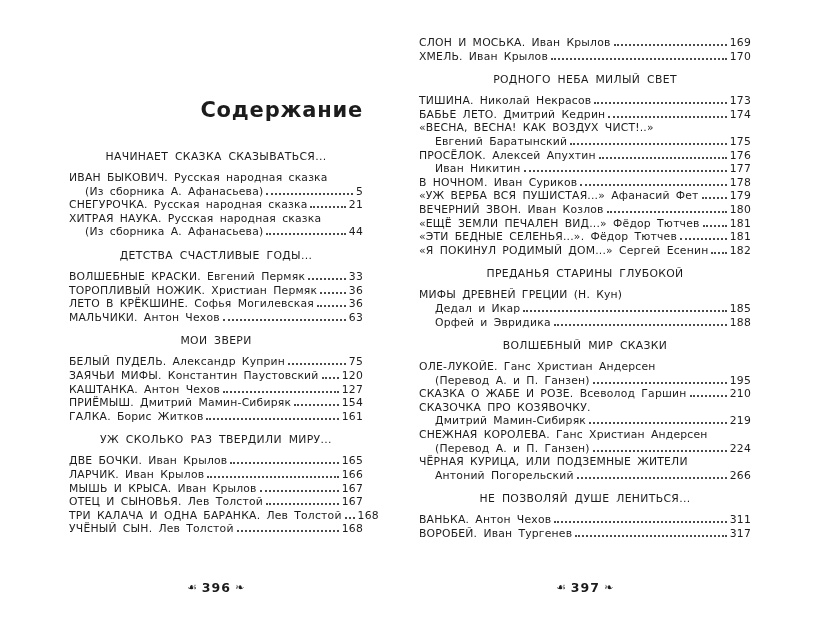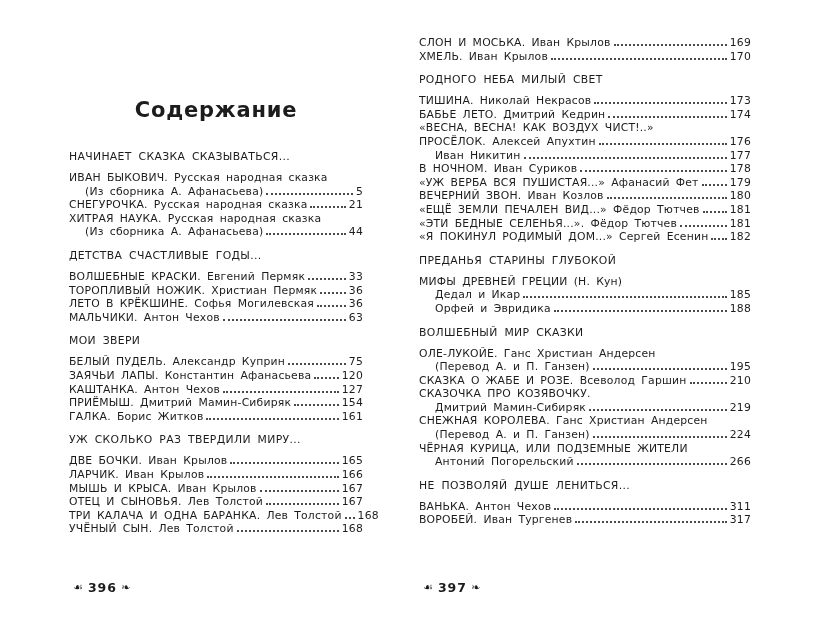--- a/index.html
+++ b/index.html
@@ -24,25 +24,26 @@
     flex-direction: column;
     height: 565px;
     box-sizing: border-box;
   }
   .page-left  { width: 294px; padding-top: 68px; }
   .page-right { width: 332px; padding-top: 6px; }
 
   .toc-title {
     font-size: 21px;
     font-weight: bold;
-    text-align: center;
+    text-align: right;
     margin: 0 0 18px 0;
     letter-spacing: 0.8px;
   }
   .heading {
+    text-align: center;
     font-size: 10.8px;
     line-height: 14px;
     margin: 10px 0 7px 0;
     letter-spacing: 0.35px;
     word-spacing: 3px;
     white-space: nowrap;
   }
   .entry { margin: 0; }
   .line {
     display: flex;
@@ -58,21 +59,21 @@
     flex: 1 1 auto;
     min-width: 10px;
     border-bottom: 2px dotted #4a4a4a;
     margin: 0 3px;
   }
   .num { flex: 0 0 auto; }
   .indent { padding-left: 16px; }
 
   .footer {
     margin-top: auto;
-    text-align: left;
+    text-align: center;
     font-size: 12.5px;
     font-weight: bold;
     letter-spacing: 1px;
   }
   .orn {
     font-size: 11px;
     font-weight: normal;
     margin: 0 4px;
     position: relative;
     top: -1px;
@@ -146,21 +147,21 @@
         <div class="heading">МОИ ЗВЕРИ</div>
         <div class="entry">
           <div class="line">
             <span class="t">БЕЛЫЙ ПУДЕЛЬ. Александр Куприн</span>
             <span class="dots"></span>
             <span class="num">75</span>
           </div>
         </div>
         <div class="entry">
           <div class="line">
-            <span class="t">ЗАЯЧЬИ ЛАПЫ. Константин Афанасьева</span>
+            <span class="t">ЗАЯЧЬИ МИФЫ. Константин Паустовский</span>
             <span class="dots"></span>
             <span class="num">120</span>
           </div>
         </div>
         <div class="entry">
           <div class="line">
             <span class="t">КАШТАНКА. Антон Чехов</span>
             <span class="dots"></span>
             <span class="num">127</span>
           </div>
@@ -256,20 +257,25 @@
           <div class="line">
             <span class="t">БАБЬЕ ЛЕТО. Дмитрий Кедрин</span>
             <span class="dots"></span>
             <span class="num">174</span>
           </div>
         </div>
         <div class="entry">
           <div class="line">
             <span class="t">«ВЕСНА, ВЕСНА! КАК ВОЗДУХ ЧИСТ!..»</span>
           </div>
+          <div class="line indent">
+            <span class="t">Евгений Баратынский</span>
+            <span class="dots"></span>
+            <span class="num">175</span>
+          </div>
         </div>
         <div class="entry">
           <div class="line">
             <span class="t">ПРОСЁЛОК. Алексей Апухтин</span>
             <span class="dots"></span>
             <span class="num">176</span>
           </div>
         </div>
         <div class="entry">
           <div class="line indent">

